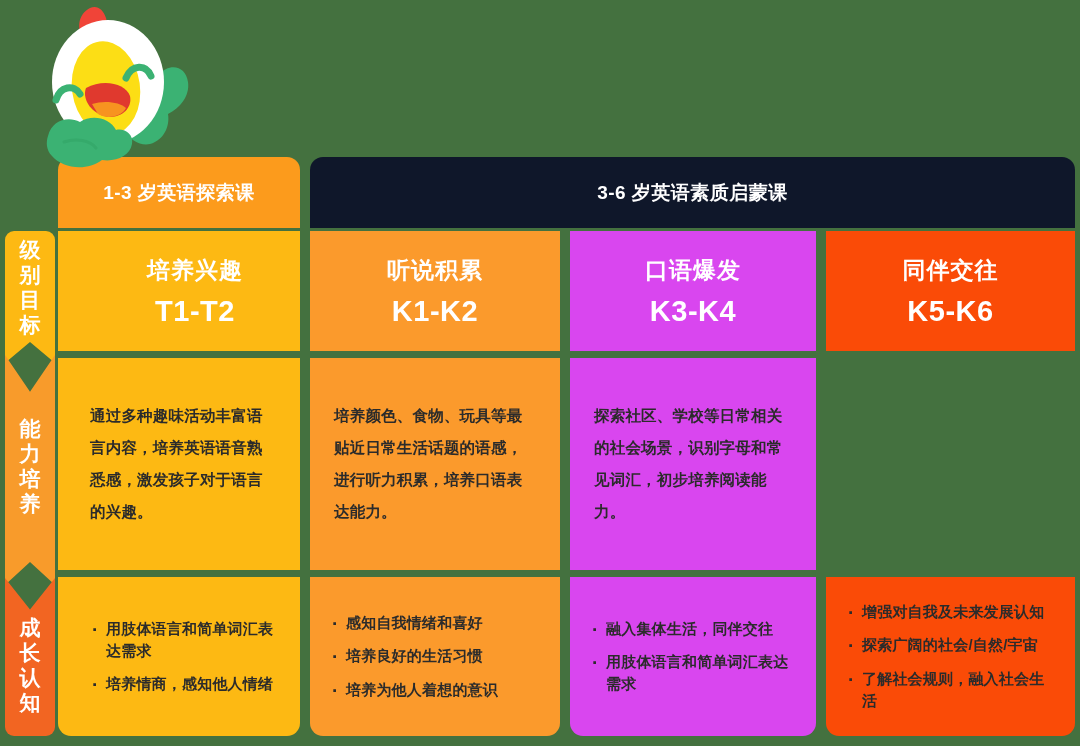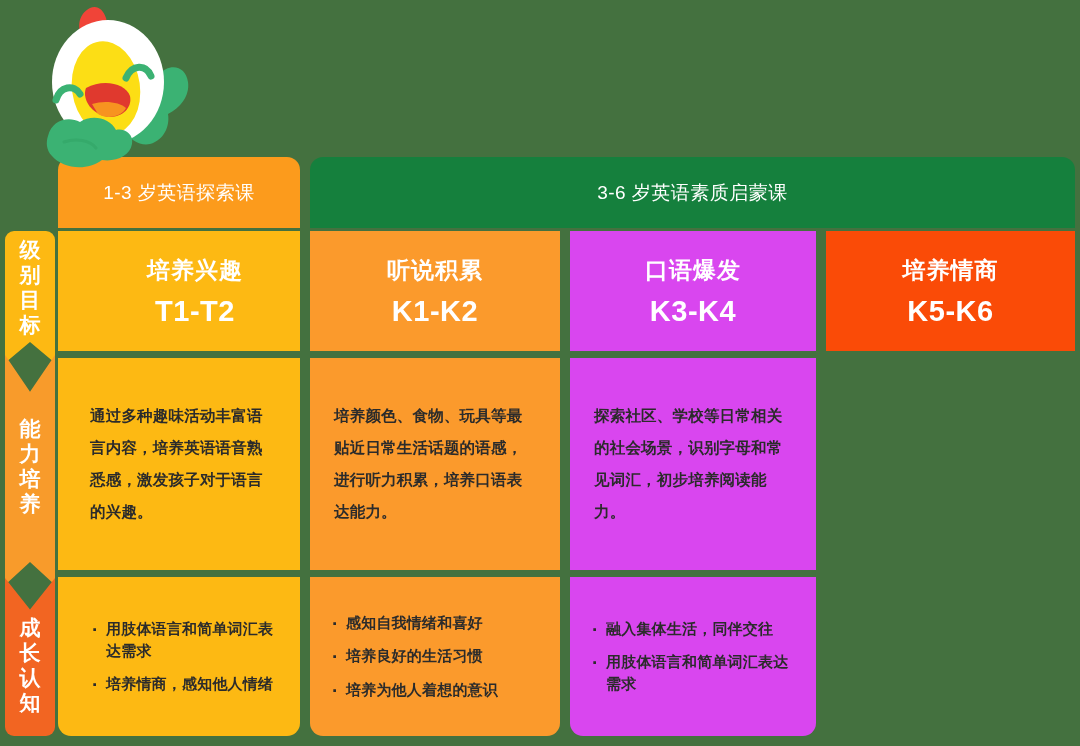--- a/index.html
+++ b/index.html
@@ -16,25 +16,25 @@
   }
 
   
   #mascot { position: absolute; left: 18px; top: 0px; width: 190px; height: 175px; z-index: 40; }
 
   
   .hdr {
     position: absolute; top: 157px; height: 71px;
     border-radius: 13px 13px 0 0;
     display: flex; align-items: center; justify-content: center;
-    color: #ffffff; font-weight: normal; font-size: 19px; letter-spacing: .5px;
+    color: #ffffff; font-weight: bold; font-size: 19px; letter-spacing: .5px;
     z-index: 10;
   }
   #hdr-a { left: 58px; width: 242px; background: #FC9B1C; }
-  #hdr-b { left: 310px; width: 765px; background: #15803d; }
+  #hdr-b { left: 310px; width: 765px; background: #0f172a; }
 
   
   .side {
     position: absolute; left: 5px; width: 50px;
     display: flex; flex-direction: column; align-items: center;
     justify-content: center;
     color: #fff; font-weight: bold; font-size: 21px; line-height: 1.18;
     text-align: center;
     z-index: 20;
   }
@@ -173,21 +173,21 @@
   </div>
   <div class="cell goal c2 k2">
     <div class="g-cn">听说积累</div>
     <div class="g-code">K1-K2</div>
   </div>
   <div class="cell goal c3 k3">
     <div class="g-cn">口语爆发</div>
     <div class="g-code">K3-K4</div>
   </div>
   <div class="cell goal c4 k4">
-    <div class="g-cn">培养情商</div>
+    <div class="g-cn">同伴交往</div>
     <div class="g-code">K5-K6</div>
   </div>
 
   <div class="cell abil c1 k1">
     <p>通过多种趣味活动丰富语言内容，培养英语语音熟悉感，激发孩子对于语言的兴趣。</p>
   </div>
   <div class="cell abil c2 k2">
     <p>培养颜色、食物、玩具等最贴近日常生活话题的语感，进行听力积累，培养口语表达能力。</p>
   </div>
   <div class="cell abil c3 k3">
@@ -200,14 +200,19 @@
   </div>
   <div class="cell grow c2 k2">
     <div class="bul">感知自我情绪和喜好</div>
     <div class="bul">培养良好的生活习惯</div>
     <div class="bul">培养为他人着想的意识</div>
   </div>
   <div class="cell grow c3 k3">
     <div class="bul">融入集体生活，同伴交往</div>
     <div class="bul">用肢体语言和简单词汇表达需求</div>
   </div>
+  <div class="cell grow c4 k4">
+    <div class="bul">增强对自我及未来发展认知</div>
+    <div class="bul">探索广阔的社会/自然/宇宙</div>
+    <div class="bul">了解社会规则，融入社会生活</div>
+  </div>
 
 </div>
 
 </body></html>

